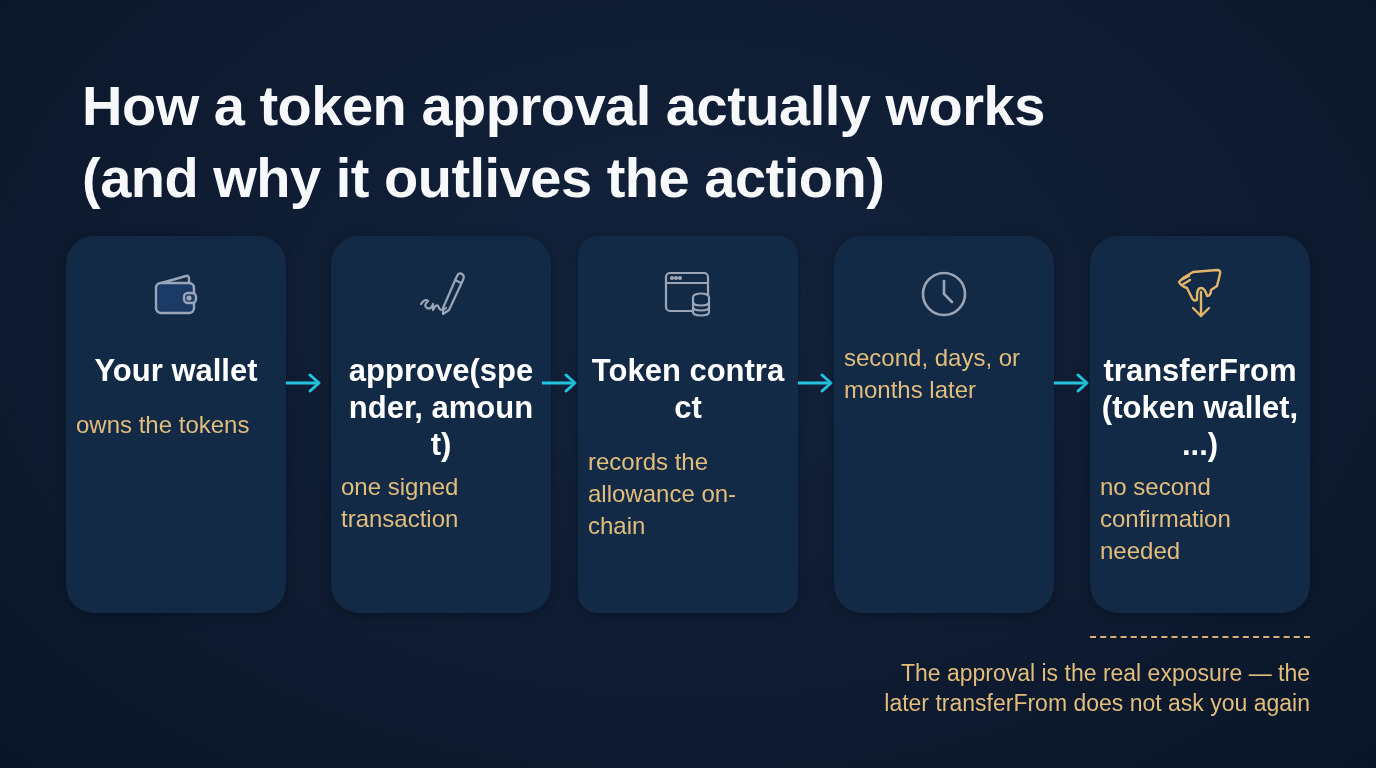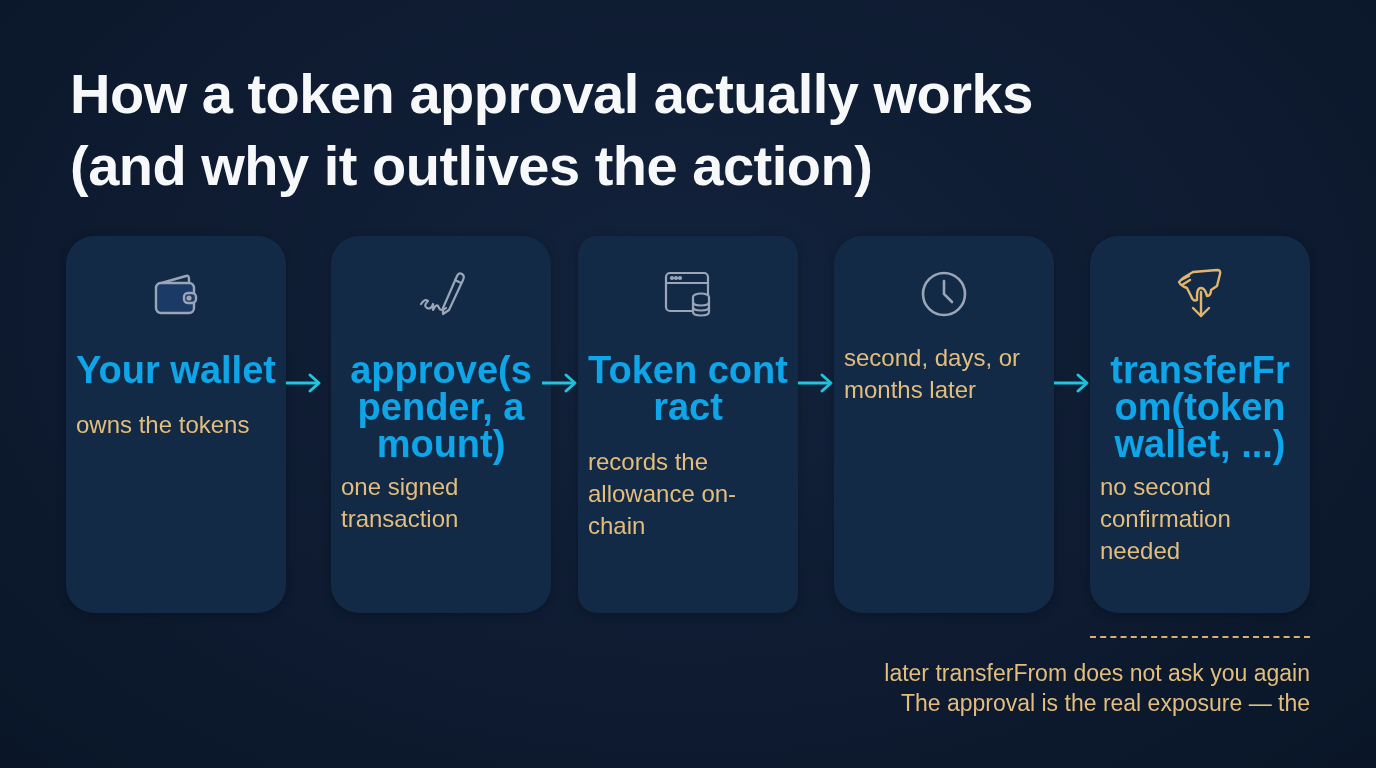--- a/index.html
+++ b/index.html
@@ -5,36 +5,36 @@
   html, body { margin: 0; padding: 0; }
   body {
     width: 1376px; height: 768px; overflow: hidden;
     background: radial-gradient(ellipse at 50% 40%, #13233c 0%, #0e1b31 55%, #0a1628 100%);
     font-family: "Liberation Sans", "DejaVu Sans", sans-serif;
     color: #fff; position: relative;
   }
   .title {
     position: absolute; left: 70px; top: 58px;
     font-size: 56px; font-weight: bold; line-height: 72px; letter-spacing: -0.5px;
-    color: #f7f8fa; margin: 0;
+    color: #f7f8fa; margin: 12px;
   }
   .title div { white-space: nowrap; }
   .card {
     position: absolute; top: 236px; width: 220px; height: 377px;
     background: #132a47; border-radius: 28px;
     display: flex; flex-direction: column; align-items: center;
     box-shadow: 0 2px 10px rgba(0,0,0,0.25);
   }
   .card .icon-wrap {
     margin-top: 30px; height: 56px; width: 56px;
     display: flex; align-items: center; justify-content: center;
   }
   .card .head {
     margin-top: 30px; text-align: center;
-    font-size: 38px; font-weight: bold; line-height: 37px; color: #0ea5e9;
+    font-size: 31px; font-weight: bold; line-height: 37px; color: #ffffff;
     width: 200px; word-break: break-all;
   }
   .card .sub {
     margin-top: 20px; 
     font-size: 24px; line-height: 32px; color: #e2bd7c; width: 200px;
   }
   .card.tall .sub { margin-top: 8px; }
   .arrow {
     position: absolute; top: 372px; width: 36px; height: 22px;
   }
@@ -138,15 +138,15 @@
       <polyline points="20,42 28,50 36,42"></polyline>
     </svg>
   </div>
   <div class="head">transferFrom(token wallet, ...)</div>
   <div class="sub">no second confirmation needed</div>
 </div>
 
 <div class="divider"></div>
 
 <div class="note">
+  <div>The approval is the real exposure — the</div>
   <div>later transferFrom does not ask you again</div>
-  <div>The approval is the real exposure — the</div>
 </div>
 
 </body></html>

